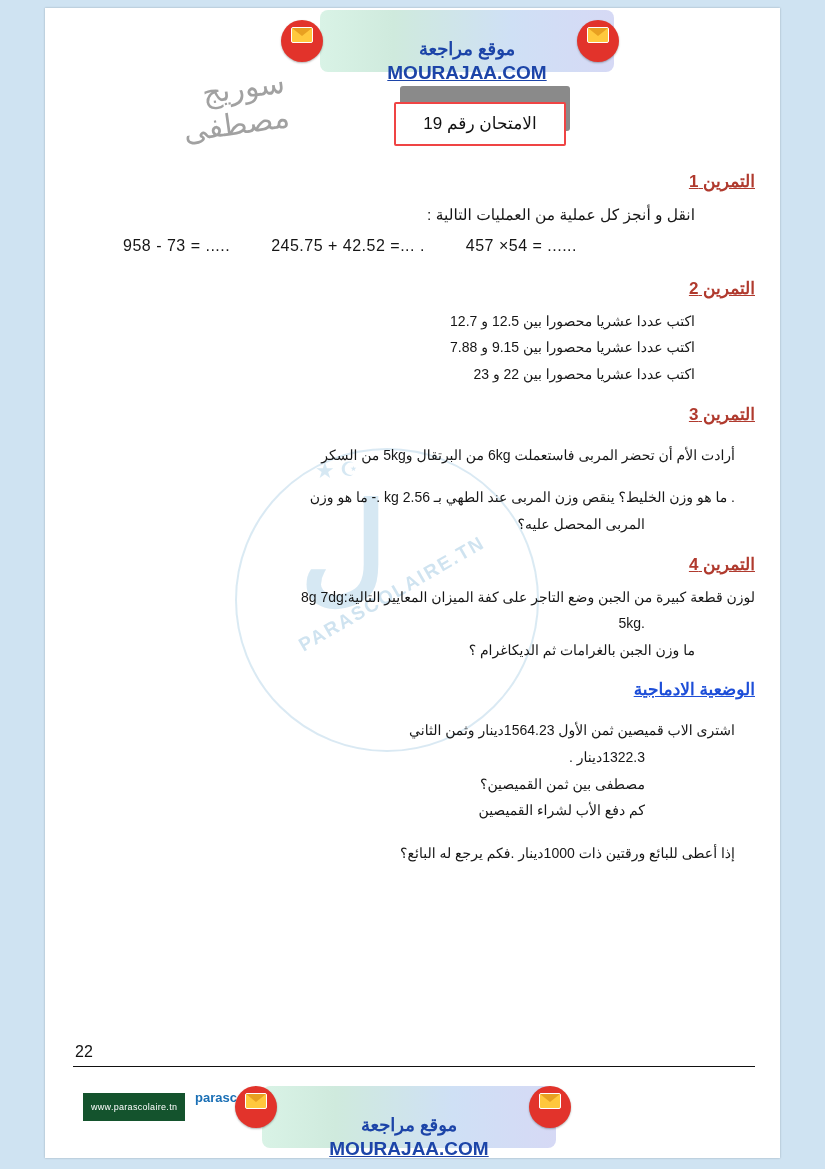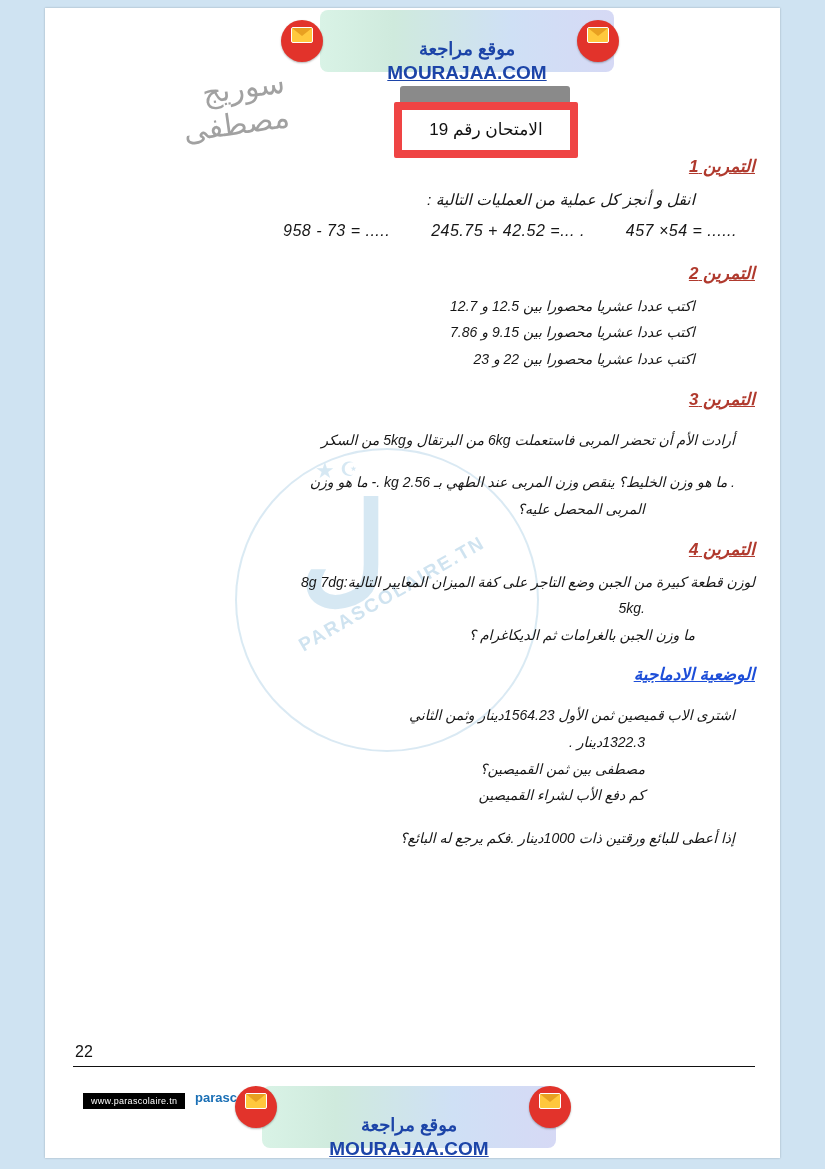--- a/index.html
+++ b/index.html
@@ -169,60 +169,59 @@
     background: #8a8a8a;
     border-radius: 3px;
   }
   .title-box {
     position: absolute;
     left: 349px;
     top: 94px;
     width: 168px;
     height: 40px;
     background: #ffffff;
-    border: 8px solid #ef4444;
+    border: 2px solid #ef4444;
     border-radius: 2px;
     text-align: center;
     line-height: 40px;
     font-size: 17px;
     color: #111;
     direction: rtl;
   }
 
   
   .content {
     position: absolute;
     left: 60px;
-    top: 148px;
+    top: 163px;
     width: 650px;
     direction: rtl;
     text-align: right;
     color: #161616;
-    font-style: italic;
   }
   .ex-head {
     font-size: 17px;
     font-weight: bold;
     color: #b03a2e;
     text-decoration: underline;
     margin: 0 0 8px 0;
     line-height: 1.3;
   }
   .ex-head.red2 { color: #1d4ed8; }
   .line {
     font-size: 15.5px;
     line-height: 1.85;
     margin: 0;
   }
   .ops {
     font-size: 16px;
     line-height: 2;
     margin: 0;
     direction: ltr;
-    text-align: right;
+    text-align: left;
     letter-spacing: 0.5px;
   }
   .ops span { margin: 0 18px; }
   .blockgap { height: 16px; }
   .sub {
     font-size: 14px;
     line-height: 1.9;
     margin: 0;
   }
   .nums {
@@ -247,24 +246,24 @@
     left: 28px;
     top: 1058px;
     width: 682px;
     height: 1px;
     background: #111;
   }
   .foot-url {
     position: absolute;
     left: 38px;
     top: 1085px;
-    background: #000000;
+    background: #14532d;
     color: #fff;
     font-size: 9px;
-    padding: 3px 8px;
+    padding: 9px 8px;
     direction: ltr;
     letter-spacing: 0.3px;
   }
   .foot-logo {
     position: absolute;
     left: 150px;
     top: 1082px;
     color: #1a6fb5;
     font-size: 13px;
     font-weight: bold;
@@ -332,21 +331,21 @@
       <p class="sub indent-2">
         <span>اكتب عددا عشريا محصورا بين</span>
         <span class="nums">12.5</span>
         <span>و</span>
         <span class="nums">12.7</span>
       </p>
       <p class="sub indent-2">
         <span>اكتب عددا عشريا محصورا بين</span>
         <span class="nums">9.15</span>
         <span>و</span>
-        <span class="nums">7.86</span>
+        <span class="nums">7.88</span>
       </p>
       <p class="sub indent-2">
         <span>اكتب عددا عشريا محصورا بين</span>
         <span class="nums">22</span>
         <span>و</span>
         <span class="nums">23</span>
       </p>
     </div>
 
     <div class="blockgap"></div>

